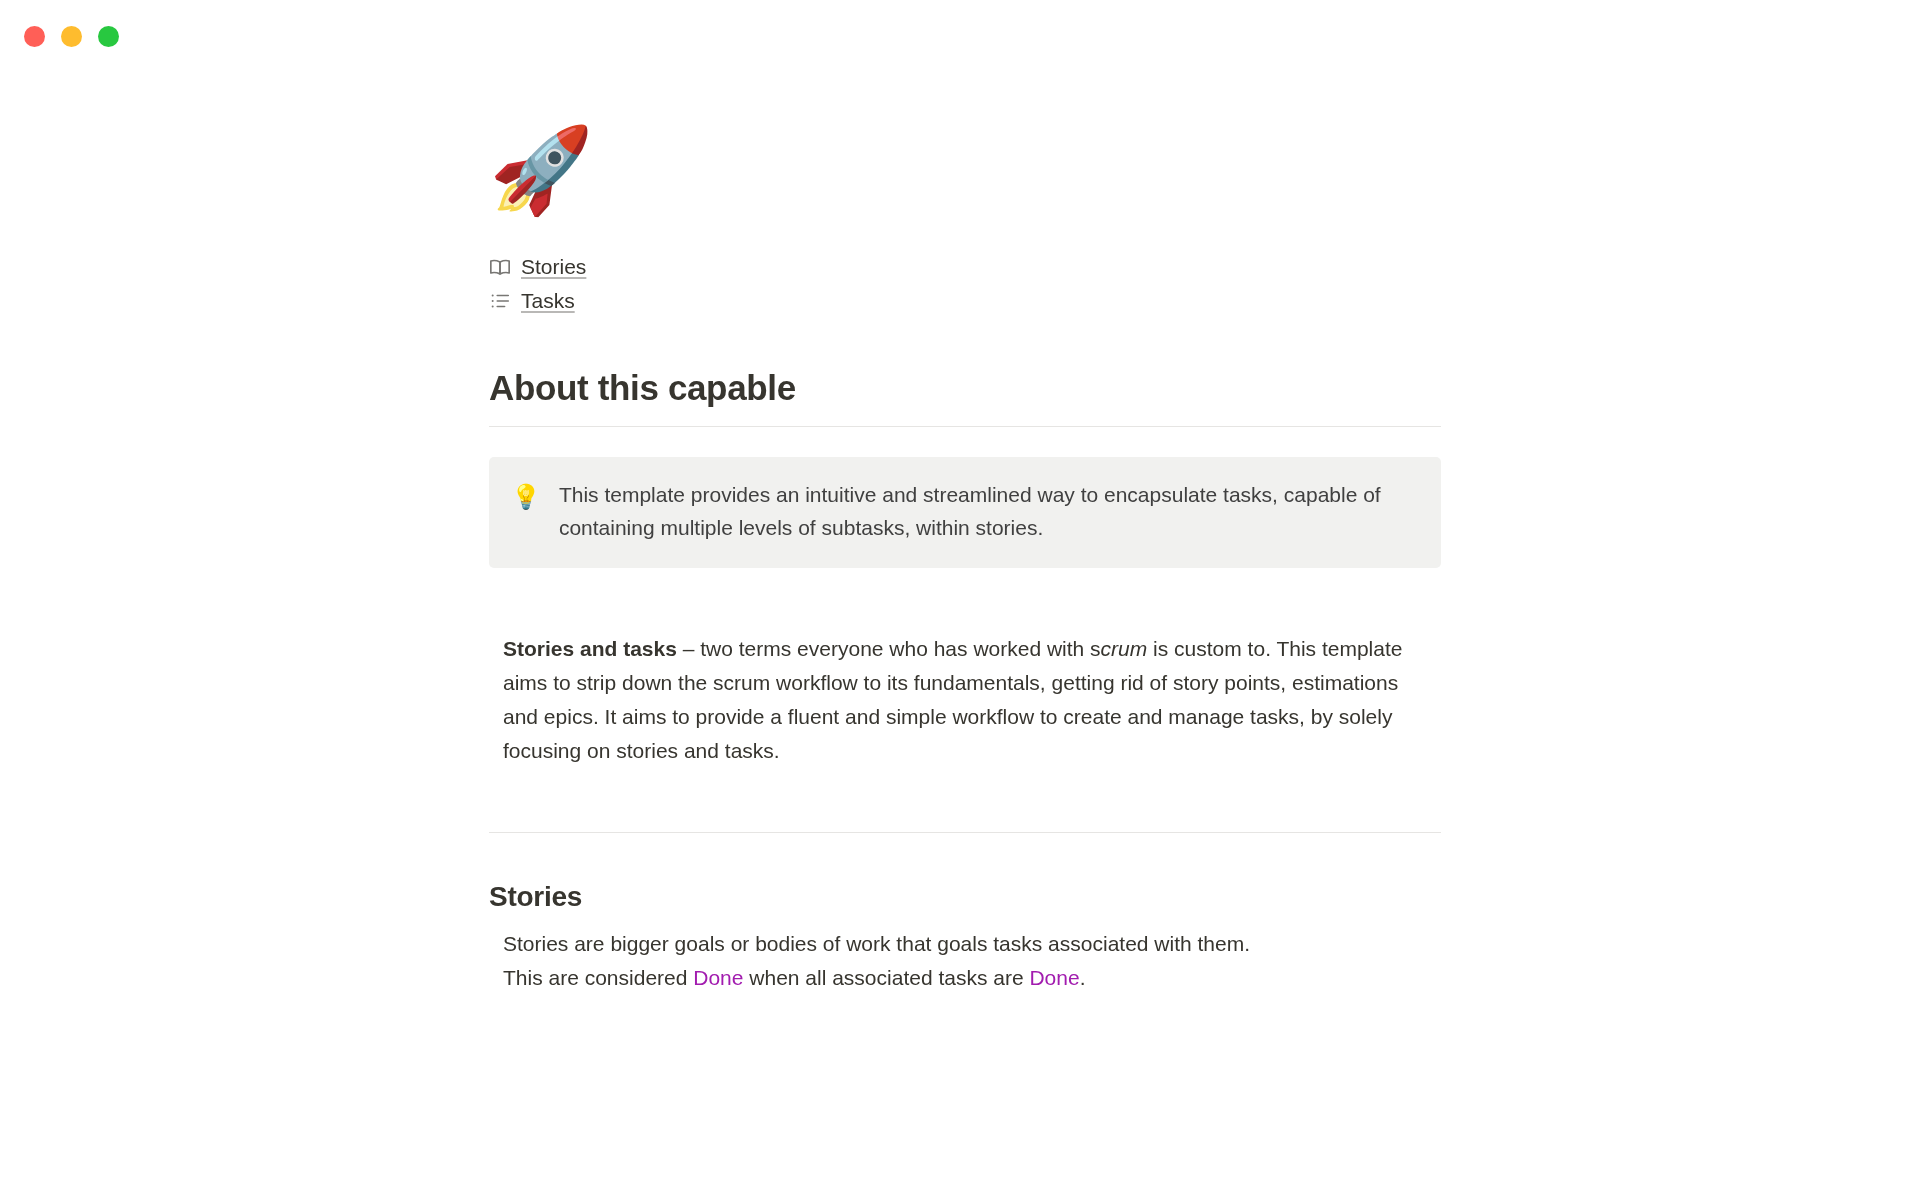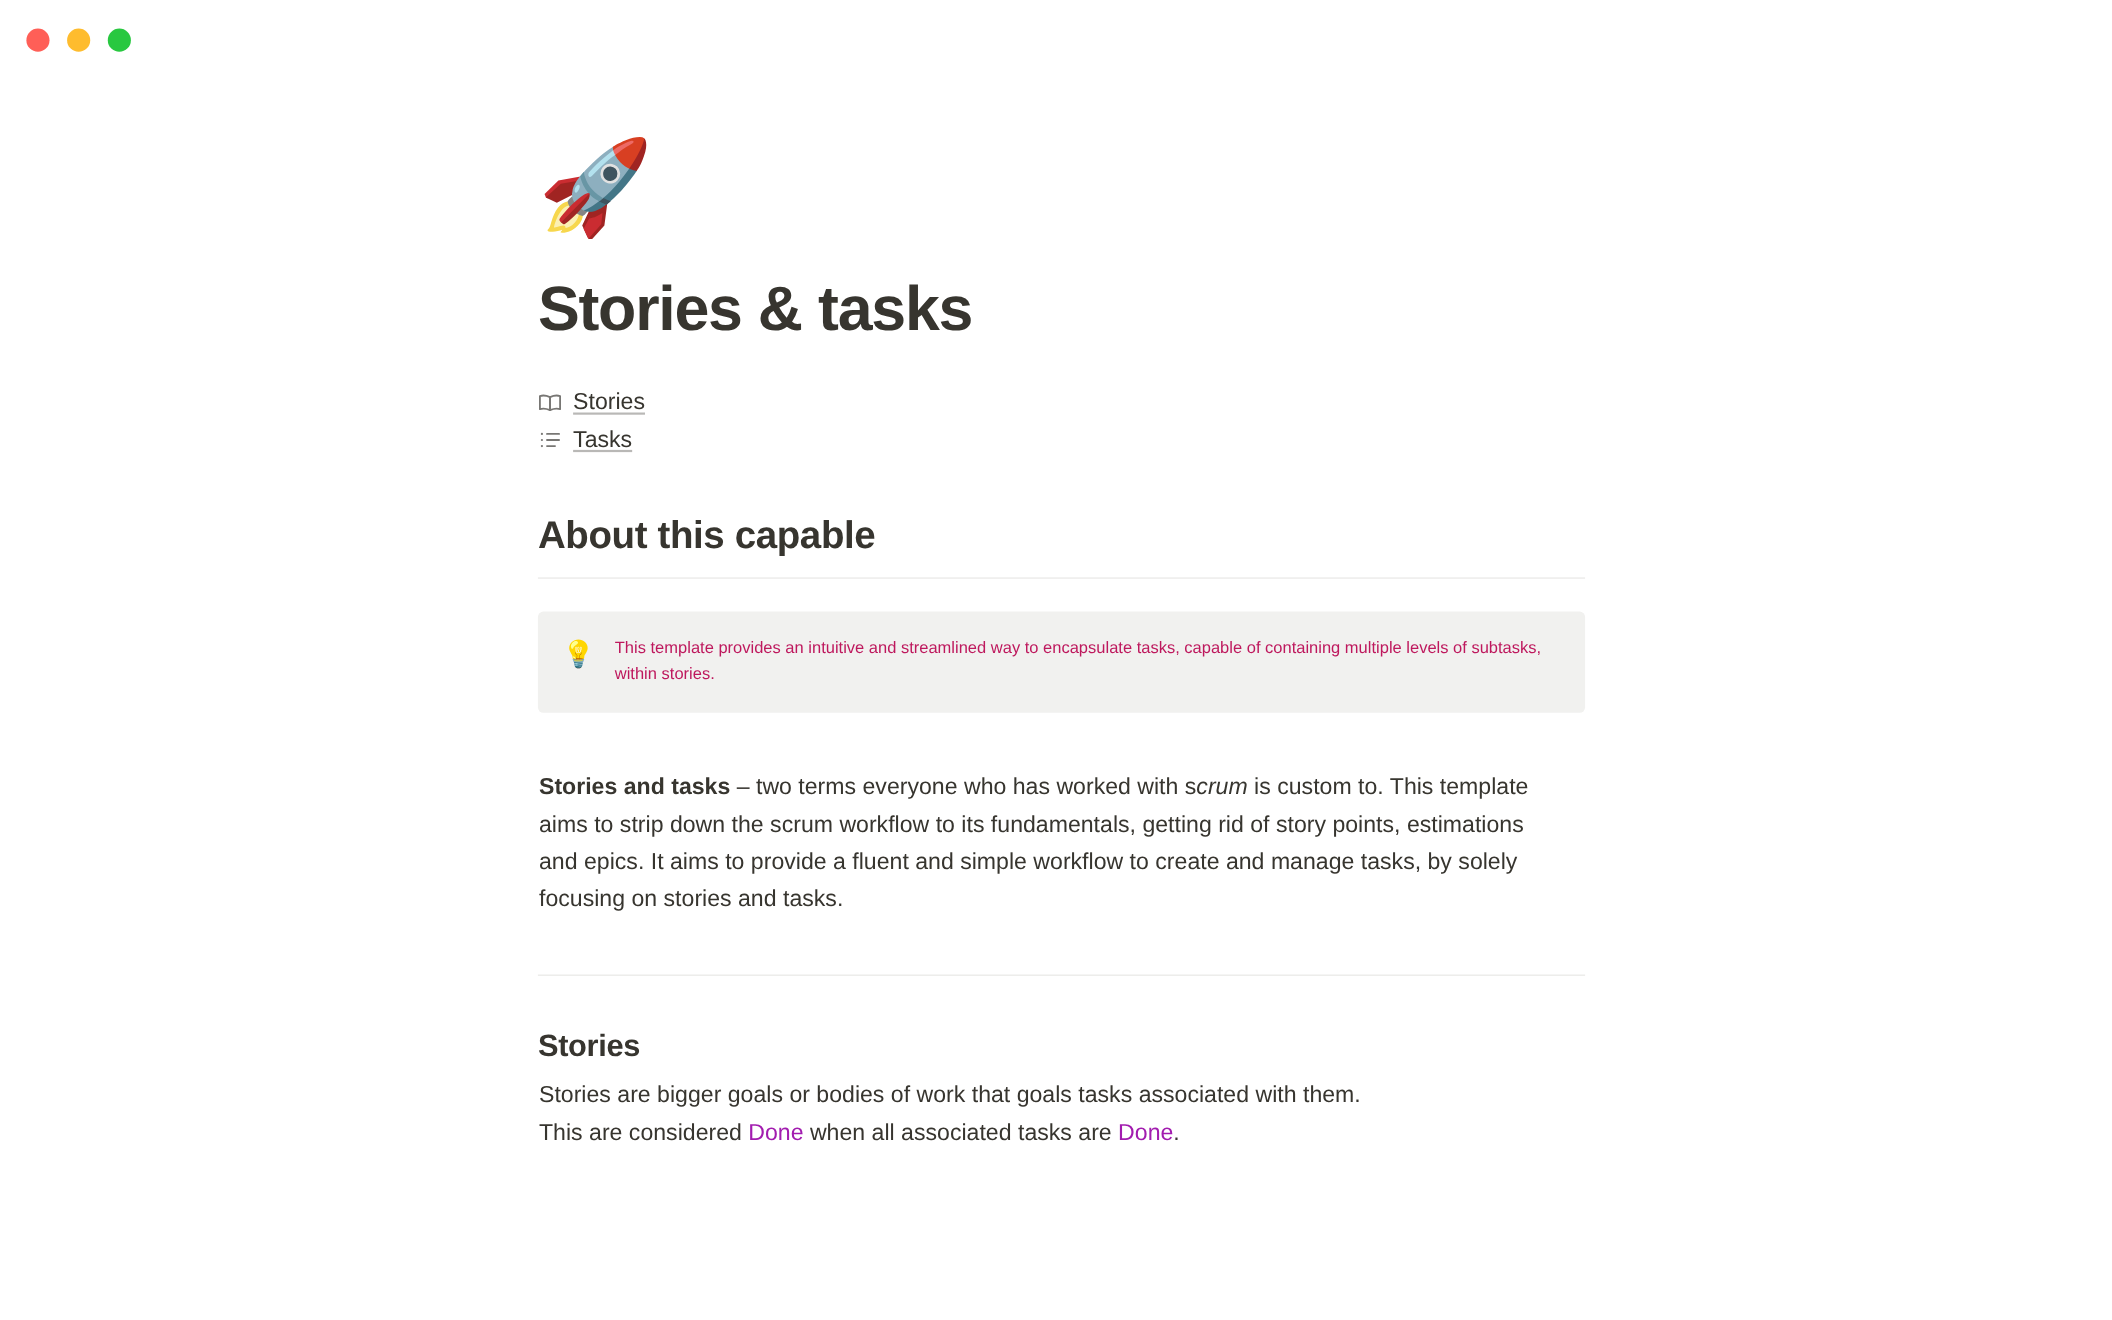--- a/index.html
+++ b/index.html
@@ -119,30 +119,30 @@
     border-radius: 5px;
     padding: 22px 26px 24px 22px;
     width: 952px;
   }
   .callout-emoji {
     font-size: 24px;
     line-height: 1.5;
     flex: none;
   }
   .callout-text {
-    font-size: 15px;
+    font-size: 21px;
     line-height: 1.55;
-    color: #be185d;
+    color: #404040;
   }
 
   
   p.body-text {
     font-size: 21px;
     line-height: 1.62;
-    margin: 1px;
+    margin: 14px;
     color: #37352f;
     width: 930px;
   }
   .bold { font-weight: 700; }
   .ital { font-style: italic; }
 
   h3.sub-h {
     font-size: 28px;
     font-weight: 700;
     letter-spacing: -0.01em;
@@ -161,21 +161,20 @@
     <div class="dot dot-min"></div>
     <div class="dot dot-max"></div>
   </div>
 </div>
 
 <div class="page">
   <div class="content">
 
     <div class="page-emoji">🚀</div>
 
-    <h1 class="page-title">Stories &amp; tasks</h1>
 
     <div class="page-link">
       <span class="ico">
         <svg width="22" height="22" viewBox="0 0 24 24" fill="none" stroke="#787774" stroke-width="1.8" stroke-linecap="round" stroke-linejoin="round">
           <path d="M2 5.5c3 -1 5.5 -1 10 1v13c-4.5 -2 -7 -2 -10 -1z"></path>
           <path d="M22 5.5c-3 -1 -5.5 -1 -10 1v13c4.5 -2 7 -2 10 -1z"></path>
         </svg>
       </span>
       <span class="link-text">Stories</span>
     </div>

